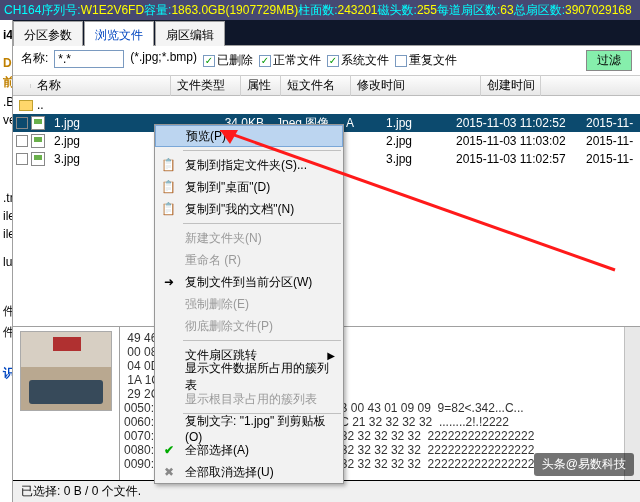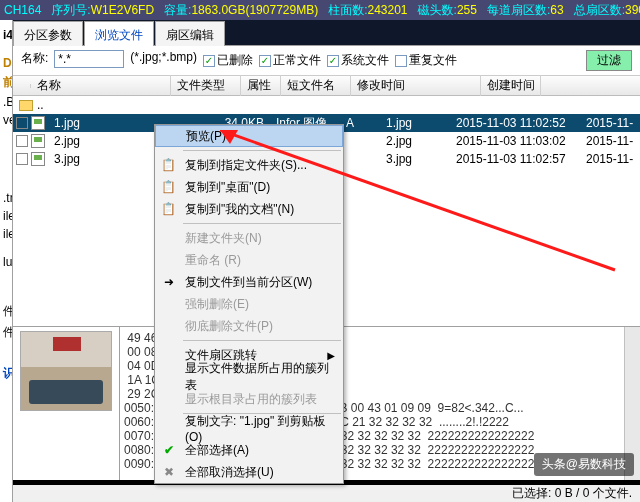--- a/index.html
+++ b/index.html
@@ -1,17 +1,17 @@
 <!DOCTYPE html>
 <html><head>
 <meta charset="utf-8">
 <style>
 *{box-sizing:border-box;margin:0;padding:0;font-family:"Microsoft YaHei",SimSun,sans-serif;font-size:12px}
 body{width:640px;height:502px;overflow:hidden;background:#fff;position:relative}
-.topbar{height:20px;background:#464872;color:#0ff;display:flex;align-items:center;padding:0 4px;gap:10px;white-space:nowrap;overflow:hidden}
+.topbar{height:20px;background:#464872;color:#0ff;display:flex;align-items:center;padding:0 4px;white-space:nowrap;overflow:hidden}
 .topbar span{color:#0ff}
 .topbar .v{color:#ff0}
 .main{display:flex;height:482px}
 .sidebar{width:73px;border-right:1px solid #a0a0a0;padding:6px 3px;background:#fff;overflow:hidden}
 .sidebar .tree-item{padding:2px 0;white-space:nowrap;color:#000}
 .sidebar .dir{color:#c08000}
 .sidebar .blue{color:#0046c0}
 .sidebar .bold{font-weight:bold}
 .content{flex:1;display:flex;flex-direction:column}
 .tabs{display:flex;border-bottom:1px solid #a0a0a0;background:#0f172a;height:26px}
@@ -39,21 +39,21 @@
 .context-menu .mi.dis{color:#9a9a9a}
 .context-menu .sep{height:1px;background:#c0c0c0;margin:3px 2px 3px 28px}
 .context-menu .arrow{position:absolute;right:8px;font-size:10px}
 .mi .ico{position:absolute;left:6px;width:16px;height:16px;display:flex;align-items:center;justify-content:center}
 .pane-split{flex:1;display:flex;border-top:1px solid #a0a0a0}
 .thumb-pane{width:107px;border-right:1px solid #a0a0a0;padding:4px;display:flex;align-items:flex-start;justify-content:center}
 .thumb{width:92px;height:80px;border:1px solid #aaa;background:linear-gradient(180deg,#d7cfc3 0%,#d7cfc3 45%,#b9a890 45%,#b9a890 100%);position:relative}
 .thumb:before{content:"";position:absolute;top:5px;left:32px;width:28px;height:14px;background:#b03030}
 .thumb:after{content:"";position:absolute;bottom:6px;left:8px;width:74px;height:24px;background:#374a5a;border-radius:3px}
 .hex-pane{flex:1;font-family:Consolas,monospace;font-size:11px;padding:4px;white-space:pre;color:#333;overflow:hidden;position:relative}
-.statusbar{height:22px;border-top:5px solid #000000;background:#f0f0f0;display:flex;align-items:center;justify-content:flex-end;padding:0 8px;gap:8px}
+.statusbar{height:22px;border-top:1px solid #000000;background:#f0f0f0;display:flex;align-items:center;padding:0 8px;gap:8px}
 .scrollbar{width:16px;background:#e8e8e8;border-left:1px solid #c0c0c0}
 .arrow-red{position:absolute;left:220px;top:130px;width:420px;height:220px;z-index:20;pointer-events:none}
 .watermark{position:absolute;right:6px;bottom:26px;background:rgba(0,0,0,.55);color:#fff;padding:3px 8px;border-radius:3px;font-size:12px;z-index:30}
 .c-name{width:140px}
 .c-size{width:100px;text-align:right}
 .c-type{width:70px}
 .c-attr{width:40px}
 .c-short{width:70px}
 .c-time{width:130px}
 .c-ctime{width:60px}
@@ -140,21 +140,21 @@
       <span class="folder-ico"></span>
       <span>..</span>
     </div>
 
     <div class="list-body file-rows">
       <div class="row sel">
         <span class="ck"></span>
         <span class="fico"></span>
         <span class="cell c-name" style="width:122px">1.jpg</span>
         <span class="cell c-size">34.0KB</span>
-        <span class="cell c-type">Infor 图像</span>
+        <span class="cell c-type">Jpeg 图像</span>
         <span class="cell c-attr">A</span>
         <span class="cell c-short">1.jpg</span>
         <span class="cell c-time">2015-11-03 11:02:52</span>
         <span class="cell c-ctime">2015-11-</span>
       </div>
       <div class="row">
         <span class="ck"></span>
         <span class="fico"></span>
         <span class="cell c-name" style="width:122px">2.jpg</span>
         <span class="cell c-size"></span>

